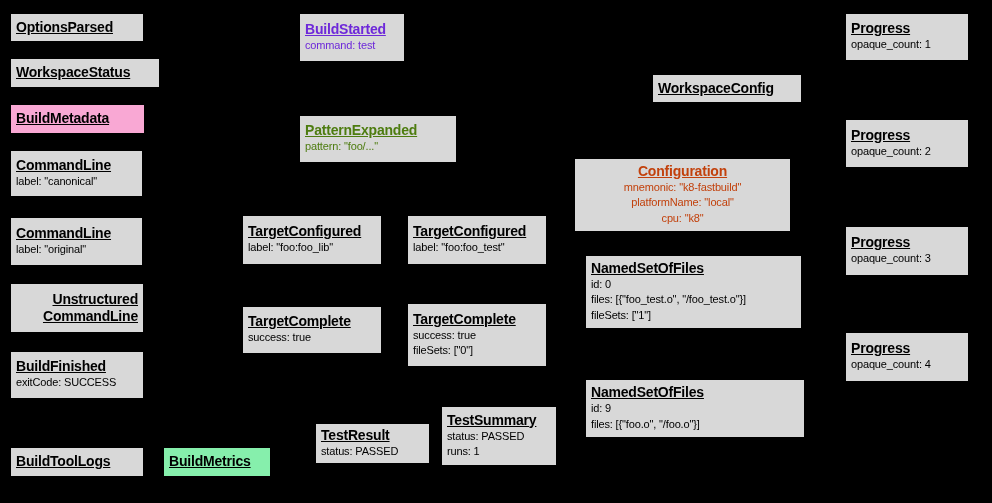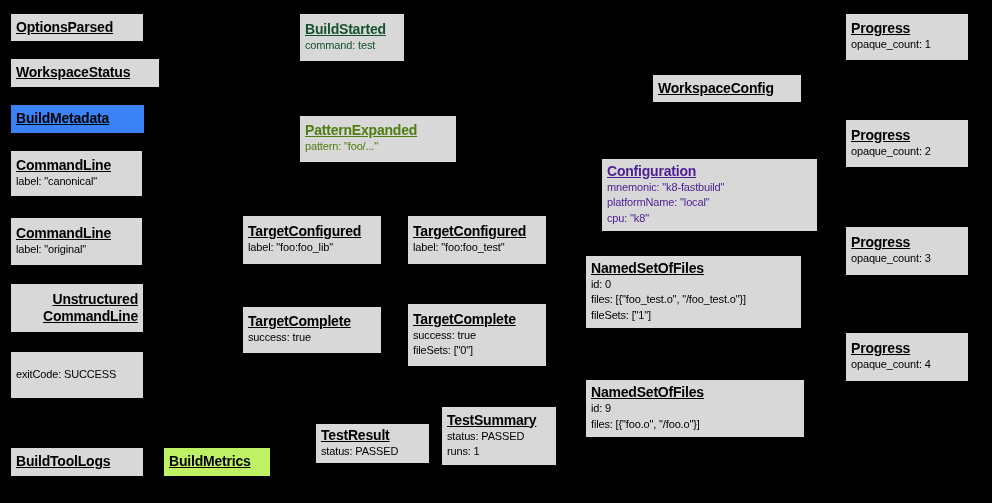--- a/index.html
+++ b/index.html
@@ -52,21 +52,21 @@
     <div class="node" style="left: 10px; top: 13px; width: 134px; height: 29px; background: rgb(216, 216, 216); border-color: rgb(0, 0, 0); color: rgb(0, 0, 0);">
       <div class="node-title">
         <span class="title-line">OptionsParsed</span>
       </div>
     </div>
     <div class="node" style="left: 10px; top: 58px; width: 150px; height: 30px; background: rgb(216, 216, 216); border-color: rgb(0, 0, 0); color: rgb(0, 0, 0);">
       <div class="node-title">
         <span class="title-line">WorkspaceStatus</span>
       </div>
     </div>
-    <div class="node" style="left: 10px; top: 104px; width: 135px; height: 30px; background: #3b82f6; border-color: rgb(0, 0, 0); color: rgb(0, 0, 0); justify-content: center;">
+    <div class="node" style="left: 10px; top: 104px; width: 135px; height: 30px; background: #f9a8d4; border-color: rgb(0, 0, 0); color: rgb(0, 0, 0); justify-content: center;">
       <div class="node-title">
         <span class="title-line">BuildMetadata</span>
       </div>
     </div>
     <div class="node" style="left: 10px; top: 150px; width: 133px; height: 47px; background: rgb(216, 216, 216); border-color: rgb(0, 0, 0); color: rgb(0, 0, 0);">
       <div class="node-title">
         <span class="title-line">CommandLine</span>
       </div>
       <div class="node-field">label: "canonical"</div>
     </div>
@@ -76,33 +76,36 @@
       </div>
       <div class="node-field">label: "original"</div>
     </div>
     <div class="node" style="left: 10px; top: 283px; width: 134px; height: 50px; background: rgb(216, 216, 216); border-color: rgb(0, 0, 0); color: rgb(0, 0, 0); text-align: right;">
       <div class="node-title">
         <span class="title-line">Unstructured</span>
         <span class="title-line">CommandLine</span>
       </div>
     </div>
     <div class="node" style="left: 10px; top: 351px; width: 134px; height: 48px; background: rgb(216, 216, 216); border-color: rgb(0, 0, 0); color: rgb(0, 0, 0);">
+      <div class="node-title">
+        <span class="title-line">BuildFinished</span>
+      </div>
       <div class="node-field">exitCode: SUCCESS</div>
     </div>
     <div class="node" style="left: 10px; top: 447px; width: 134px; height: 30px; background: rgb(216, 216, 216); border-color: rgb(0, 0, 0); color: rgb(0, 0, 0);">
       <div class="node-title">
         <span class="title-line">BuildToolLogs</span>
       </div>
     </div>
-    <div class="node" style="left: 163px; top: 447px; width: 108px; height: 30px; background: #bef264; border-color: rgb(0, 0, 0); color: rgb(0, 0, 0);">
+    <div class="node" style="left: 163px; top: 447px; width: 108px; height: 30px; background: #86efac; border-color: rgb(0, 0, 0); color: rgb(0, 0, 0);">
       <div class="node-title">
         <span class="title-line">BuildMetrics</span>
       </div>
     </div>
-    <div class="node" style="left: 299px; top: 13px; width: 106px; height: 49px; background: rgb(216, 216, 216); border-color: rgb(0, 0, 0); color: #14532d;">
+    <div class="node" style="left: 299px; top: 13px; width: 106px; height: 49px; background: rgb(216, 216, 216); border-color: rgb(0, 0, 0); color: #6d28d9;">
       <div class="node-title">
         <span class="title-line">BuildStarted</span>
       </div>
       <div class="node-field">command: test</div>
     </div>
     <div class="node" style="left: 299px; top: 115px; width: 158px; height: 48px; background: rgb(216, 216, 216); border-color: rgb(0, 0, 0); color: #4d7c0f;">
       <div class="node-title">
         <span class="title-line">PatternExpanded</span>
       </div>
       <div class="node-field">pattern: "foo/..."</div>
@@ -143,21 +146,21 @@
         <span class="title-line">TestSummary</span>
       </div>
       <div class="node-field">status: PASSED</div>
       <div class="node-field">runs: 1</div>
     </div>
     <div class="node" style="left: 652px; top: 74px; width: 150px; height: 29px; background: rgb(216, 216, 216); border-color: rgb(0, 0, 0); color: rgb(0, 0, 0);">
       <div class="node-title">
         <span class="title-line">WorkspaceConfig</span>
       </div>
     </div>
-    <div class="node" style="left: 601px; top: 158px; width: 217px; height: 74px; background: rgb(216, 216, 216); border-color: rgb(0, 0, 0); color: #4c1d95;">
+    <div class="node" style="left: 574px; top: 158px; width: 217px; height: 74px; background: rgb(216, 216, 216); border-color: rgb(0, 0, 0); color: #c2410c; align-items: center;">
       <div class="node-title">
         <span class="title-line">Configuration</span>
       </div>
       <div class="node-field">mnemonic: "k8-fastbuild"</div>
       <div class="node-field">platformName: "local"</div>
       <div class="node-field">cpu: "k8"</div>
     </div>
     <div class="node" style="left: 585px; top: 255px; width: 217px; height: 74px; background: rgb(216, 216, 216); border-color: rgb(0, 0, 0); color: rgb(0, 0, 0);">
       <div class="node-title">
         <span class="title-line">NamedSetOfFiles</span>

